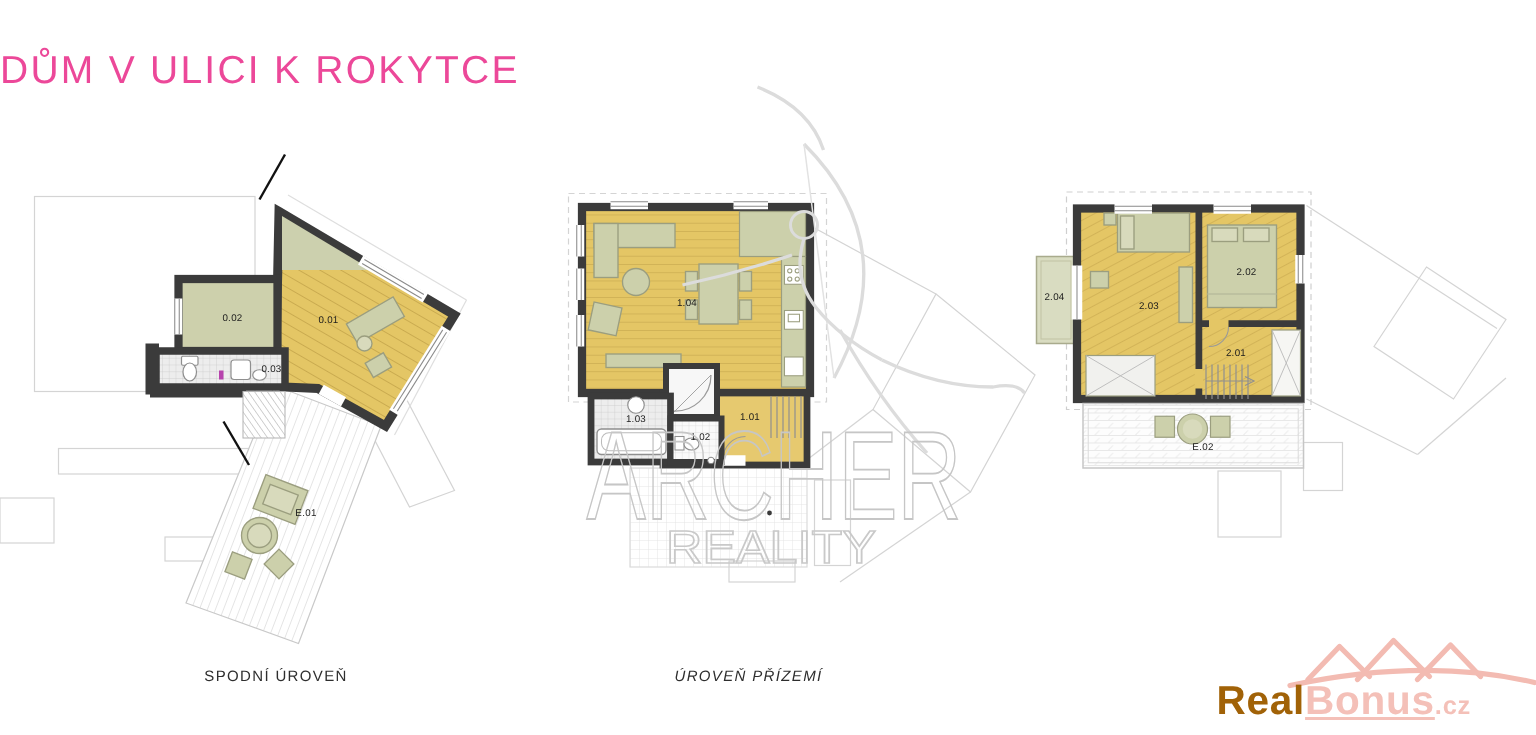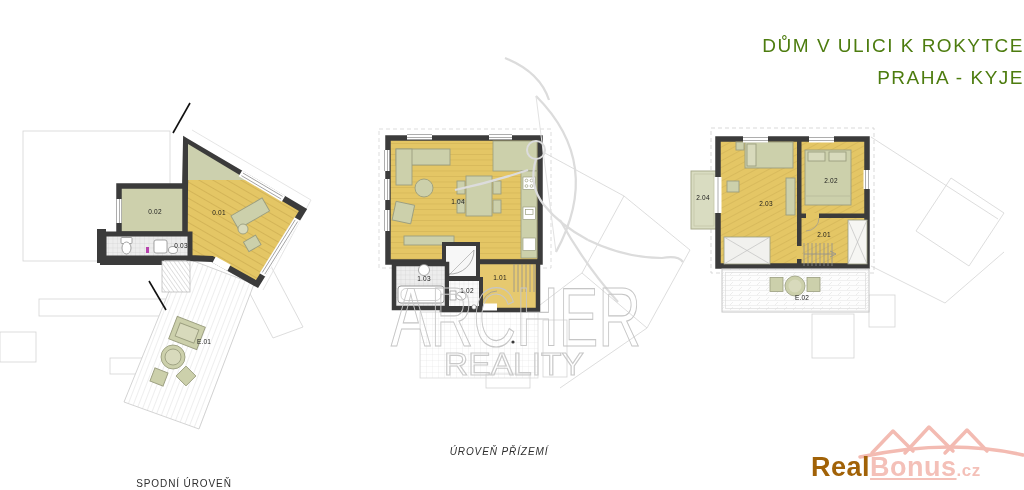--- a/index.html
+++ b/index.html
@@ -1,23 +1,23 @@
 <!DOCTYPE html>
 <html><head>
 <meta charset="utf-8">
 <style>
   html,body{margin:0;padding:0;background:#fff;}
   .stage{position:relative;width:1024px;height:490px;background:#ffffff;overflow:hidden;
          font-family:"Liberation Sans", sans-serif;}
-  .title{position:absolute;top:30px;left:0;right:0;text-align:right;color:#4d7c0f;
-         font-size:19px;line-height:32px;letter-spacing:1.5px;font-weight:400;}
+  .title{position:absolute;top:30px;left:0;right:0;text-align:left;color:#ec4899;
+         font-size:26px;line-height:32px;letter-spacing:1.5px;font-weight:400;}
   .plansvg{position:absolute;left:0;top:0;}
   .cap{position:absolute;top:446px;transform:translateX(-50%);font-size:10px;
        letter-spacing:.9px;color:#2e2e2e;white-space:nowrap;}
-  .cap-lower{left:184px;margin-top:32px;} .cap-ground{left:499px;font-style:italic;} .cap-upper{left:812px;margin-top:47px;}
+  .cap-lower{left:184px;} .cap-ground{left:499px;font-style:italic;} .cap-upper{left:812px;margin-top:47px;}
   .logotxt{position:absolute;left:811px;top:452px;font-weight:bold;font-size:27px;
            letter-spacing:.5px;white-space:nowrap;}
   .lg-gray{color:#a16207;} .lg-pink{color:#f4c0b8;text-decoration:underline;} .lg-tld{font-size:17px;color:#f4c0b8;}
   
   .ctx{fill:none;stroke:#d4d4d4;stroke-width:0.8;}
   .eave{stroke:#dedede;stroke-width:0.8;}
   .winl{stroke:#8a8a8a;stroke-width:0.7;}
   .rl{font-family:"Liberation Sans",sans-serif;font-size:6.5px;fill:#1a1a1a;
       text-anchor:middle;letter-spacing:.2px;}
   .wm1{font-family:"Liberation Sans",sans-serif;font-size:84px;fill:none;
@@ -27,21 +27,20 @@
   .arch{fill:none;stroke:#dcdcdc;stroke-width:2.2;}
   .crown{fill:none;stroke:#f3bbb2;stroke-width:3.5;stroke-linejoin:round;stroke-linecap:round;}
 </style>
 </head>
 <body>
 
 <div class="stage">
 
   <div class="title">
     <div>DŮM V ULICI K ROKYTCE</div>
-    <div>PRAHA - KYJE</div>
   </div>
 
   <svg class="plansvg" width="1024" height="490" viewBox="0 0 1024 490">
     <defs>
       <pattern id="hatchA" width="7" height="7" patternUnits="userSpaceOnUse" patternTransform="rotate(30)">
         <rect width="7" height="7" fill="#e4c665"></rect>
         <line x1="0" y1="0" x2="7" y2="0" stroke="#c2a249" stroke-width="1"></line>
       </pattern>
       <pattern id="hatchB" width="7" height="5.5" patternUnits="userSpaceOnUse">
         <rect width="7" height="5.5" fill="#e4c665"></rect>

